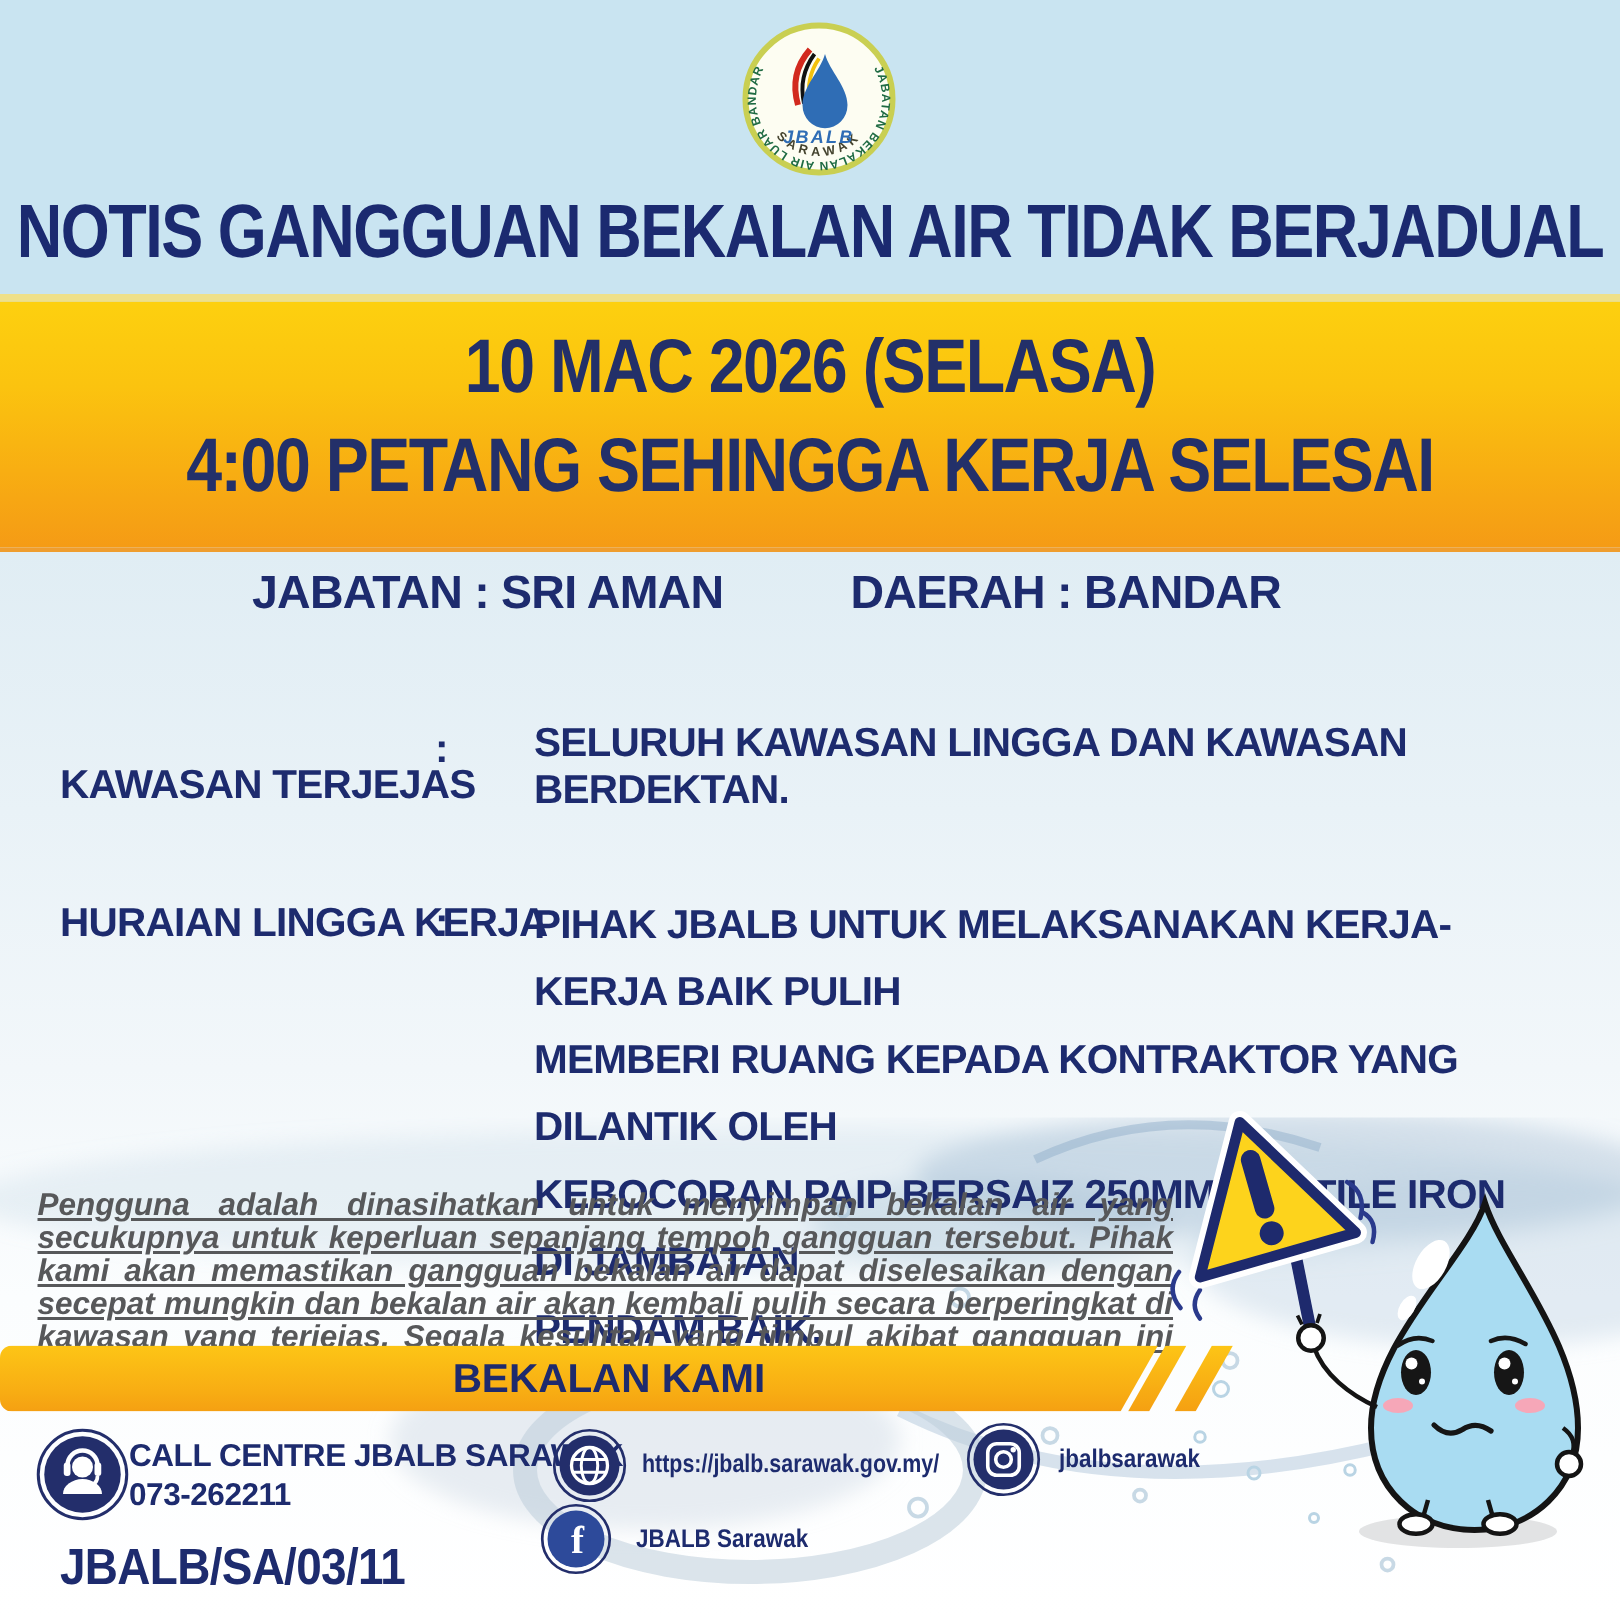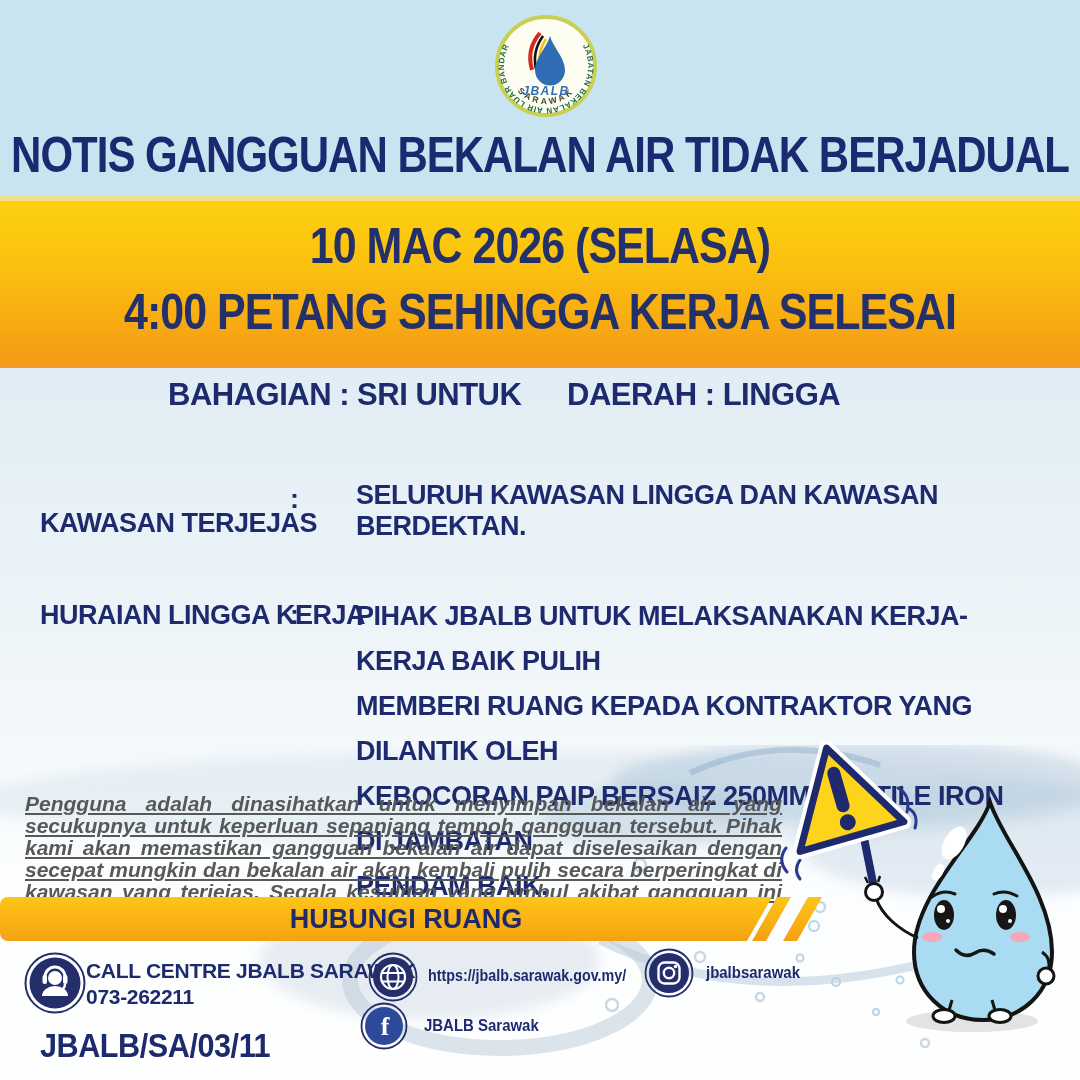--- a/index.html
+++ b/index.html
@@ -138,40 +138,40 @@
   </svg>
 
   <div class="abs title layer">NOTIS GANGGUAN BEKALAN AIR TIDAK BERJADUAL</div>
 
   <div class="abs banner layer"></div>
   <div class="abs banner-text layer">
     <div>10 MAC 2026 (SELASA)</div>
     <div>4:00 PETANG SEHINGGA KERJA SELESAI</div>
   </div>
 
-  <div class="abs loc bahagian layer">BAHAGIAN : SRI UNTUK</div>
-  <div class="abs loc daerah layer">DAERAH : LINGGA</div>
+  <div class="abs loc bahagian layer">JABATAN : SRI AMAN</div>
+  <div class="abs loc daerah layer">DAERAH : BANDAR</div>
 
   <div class="abs detail-label layer" style="top:508px;">KAWASAN TERJEJAS</div>
   <div class="abs detail-colon layer" style="top:484px;">:</div>
   <div class="abs detail-value layer" style="top:480px;">SELURUH KAWASAN LINGGA DAN KAWASAN BERDEKTAN.</div>
 
   <div class="abs detail-label layer" style="top:600px;">HURAIAN LINGGA KERJA</div>
   <div class="abs detail-colon layer" style="top:600px;">:</div>
   <div class="abs detail-value multi layer" style="top:594px;">
     <div>PIHAK JBALB UNTUK MELAKSANAKAN KERJA-KERJA BAIK PULIH</div>
     <div>MEMBERI RUANG KEPADA KONTRAKTOR YANG DILANTIK OLEH</div>
     <div>KEBOCORAN PAIP BERSAIZ 250MM DUCTILE IRON DI JAMBATAN</div>
     <div>PENDAM BAIK.</div>
   </div>
 
   <div class="abs advisory layer">Pengguna adalah dinasihatkan untuk menyimpan bekalan air yang secukupnya untuk keperluan sepanjang tempoh gangguan tersebut. Pihak kami akan memastikan gangguan bekalan air dapat diselesaikan dengan secepat mungkin dan bekalan air akan kembali pulih secara berperingkat di kawasan yang terjejas. Segala kesulitan yang timbul akibat gangguan ini adalah sangat dikesali.</div>
 
   <div class="abs contact-bar layer">
-    <div class="contact-heading">HUBUNGI RUANG</div>
+    <div class="contact-heading">BEKALAN KAMI</div>
   </div>
   <div class="abs stripe s1 layer"></div>
   <div class="abs stripe s2 layer"></div>
 
   <svg class="abs c-icon layer" style="left:24px;top:952px;" width="62" height="62" viewBox="0 0 62 62" xmlns="http://www.w3.org/2000/svg">
     <circle cx="31" cy="31" r="29.5" fill="none" stroke="#232e6b" stroke-width="2"></circle>
     <circle cx="31" cy="31" r="25.5" fill="#232e6b"></circle>
     <circle cx="31" cy="26" r="7" fill="#ffffff"></circle>
     <path d="M18 44 a13 10 0 0 1 26 0 Z" fill="#ffffff"></path>
     <path d="M21 25 a10 10 0 0 1 20 0" fill="none" stroke="#ffffff" stroke-width="3"></path>

